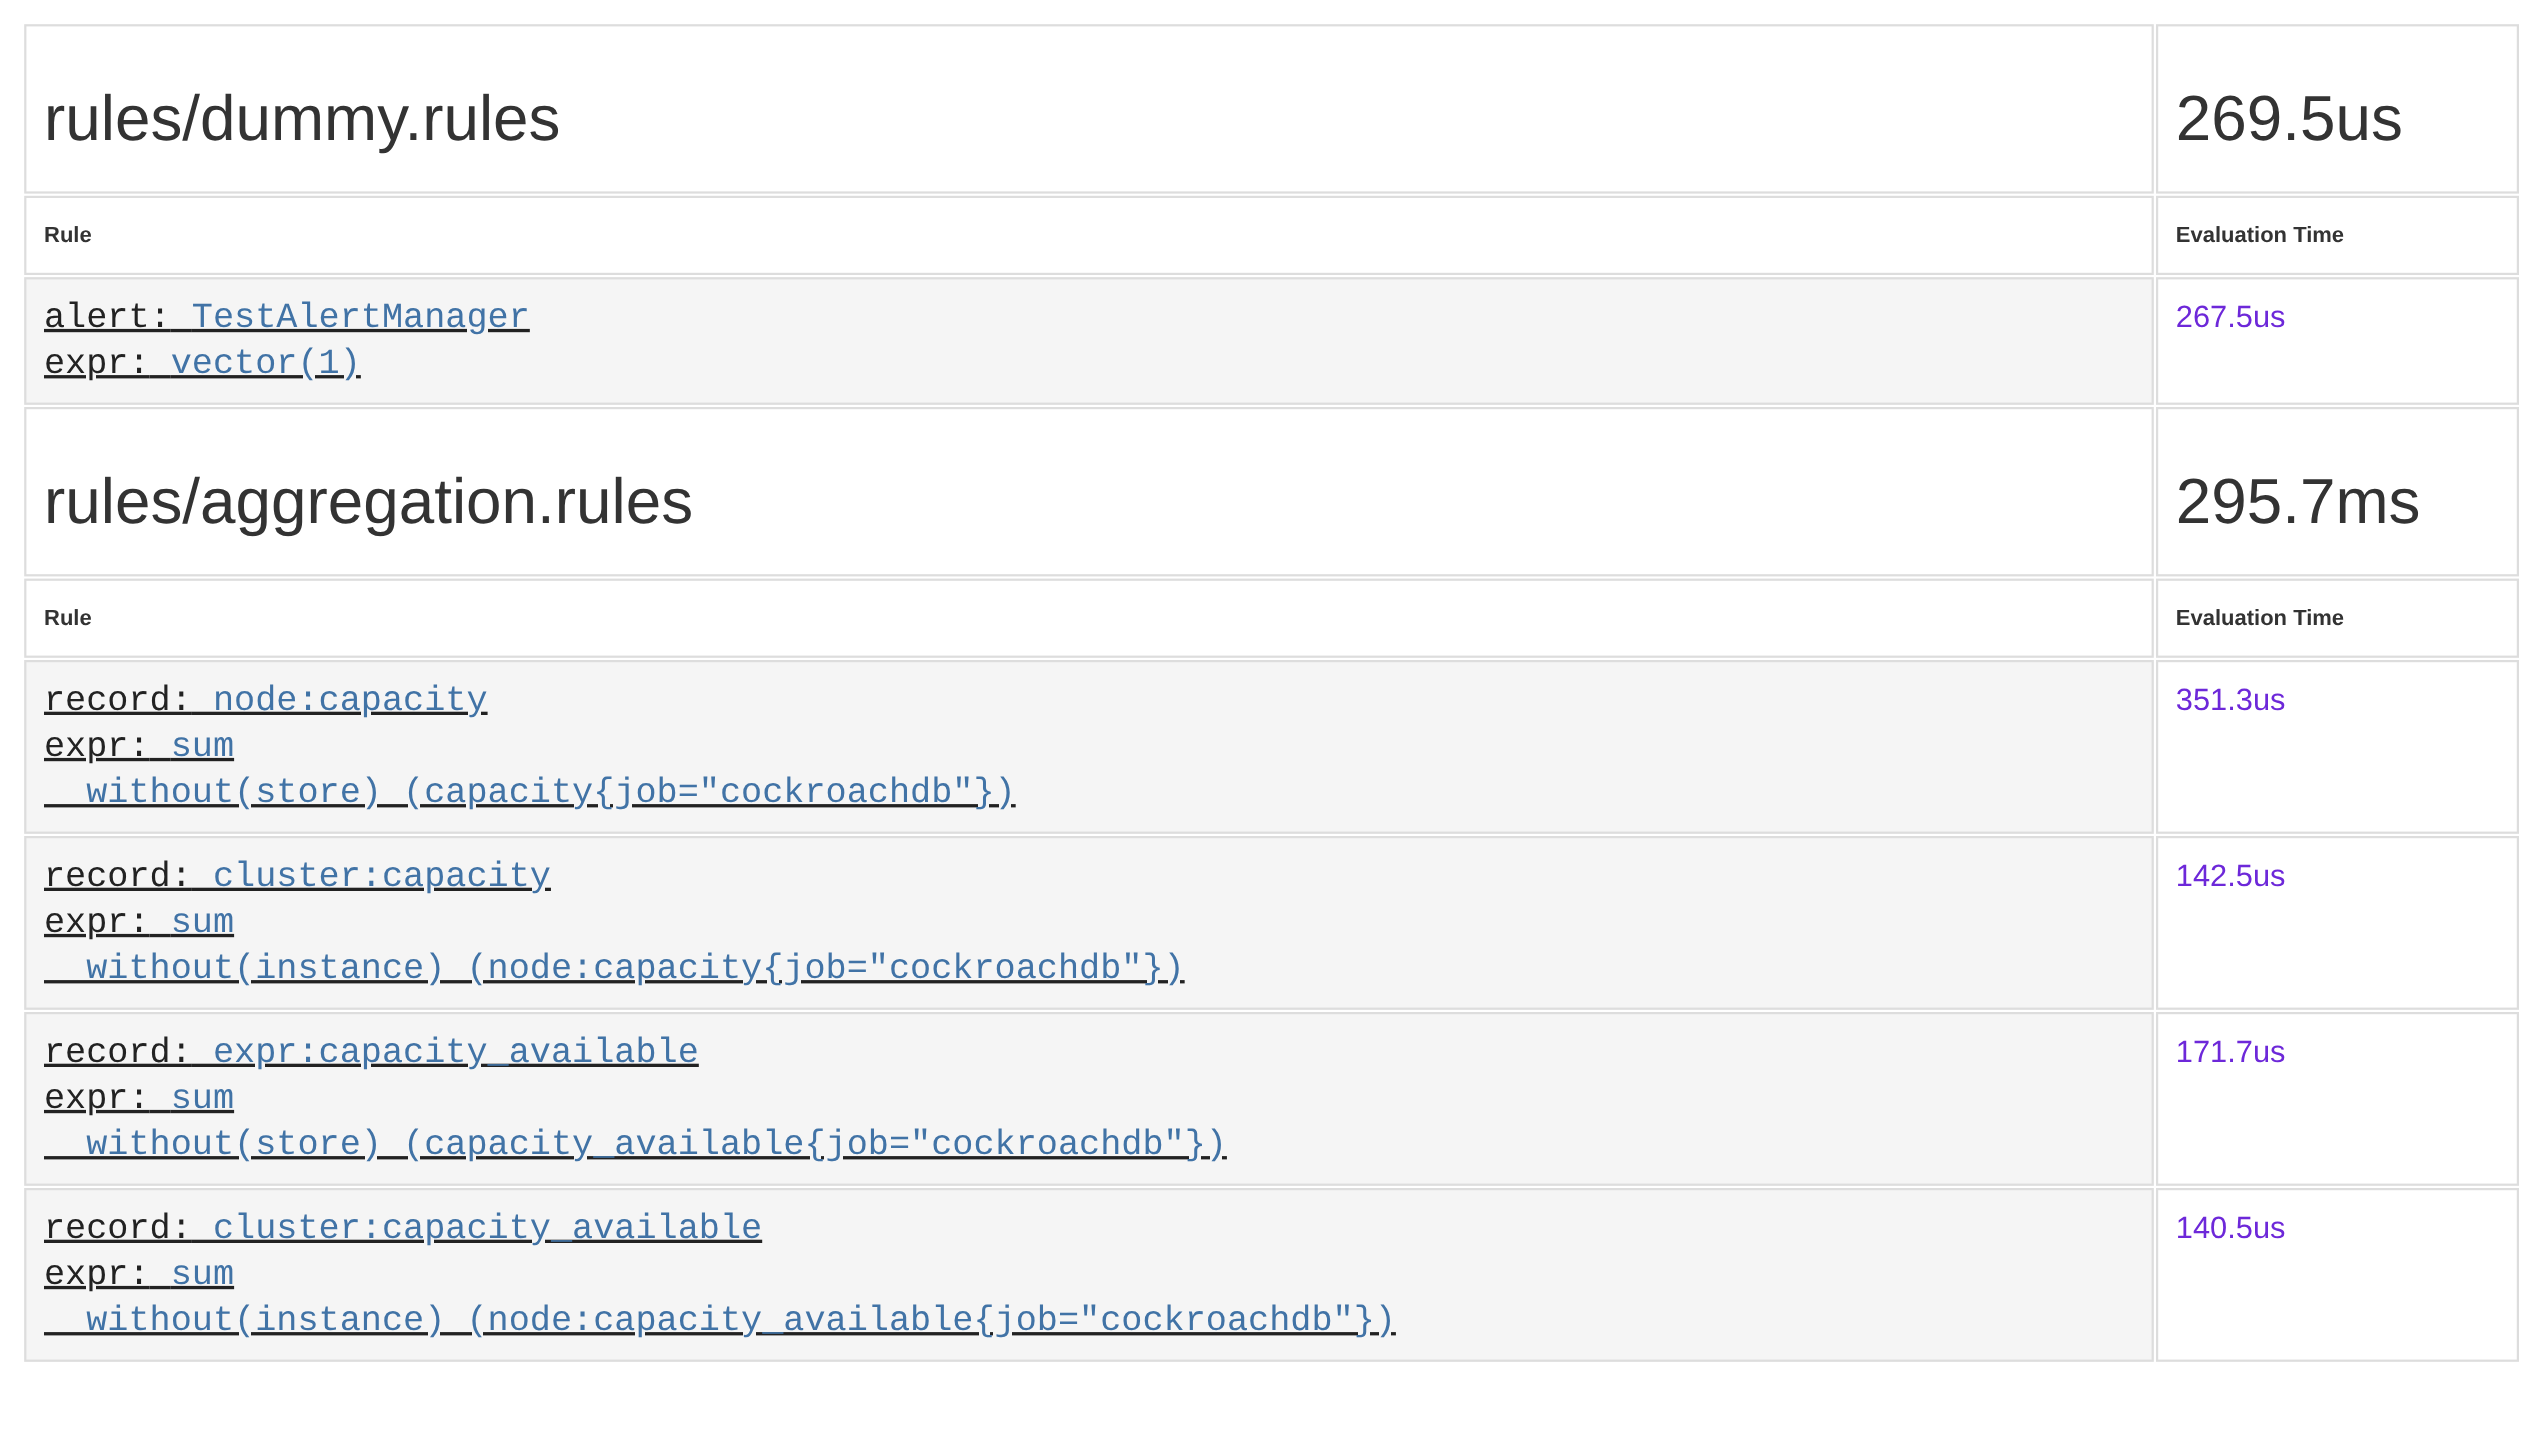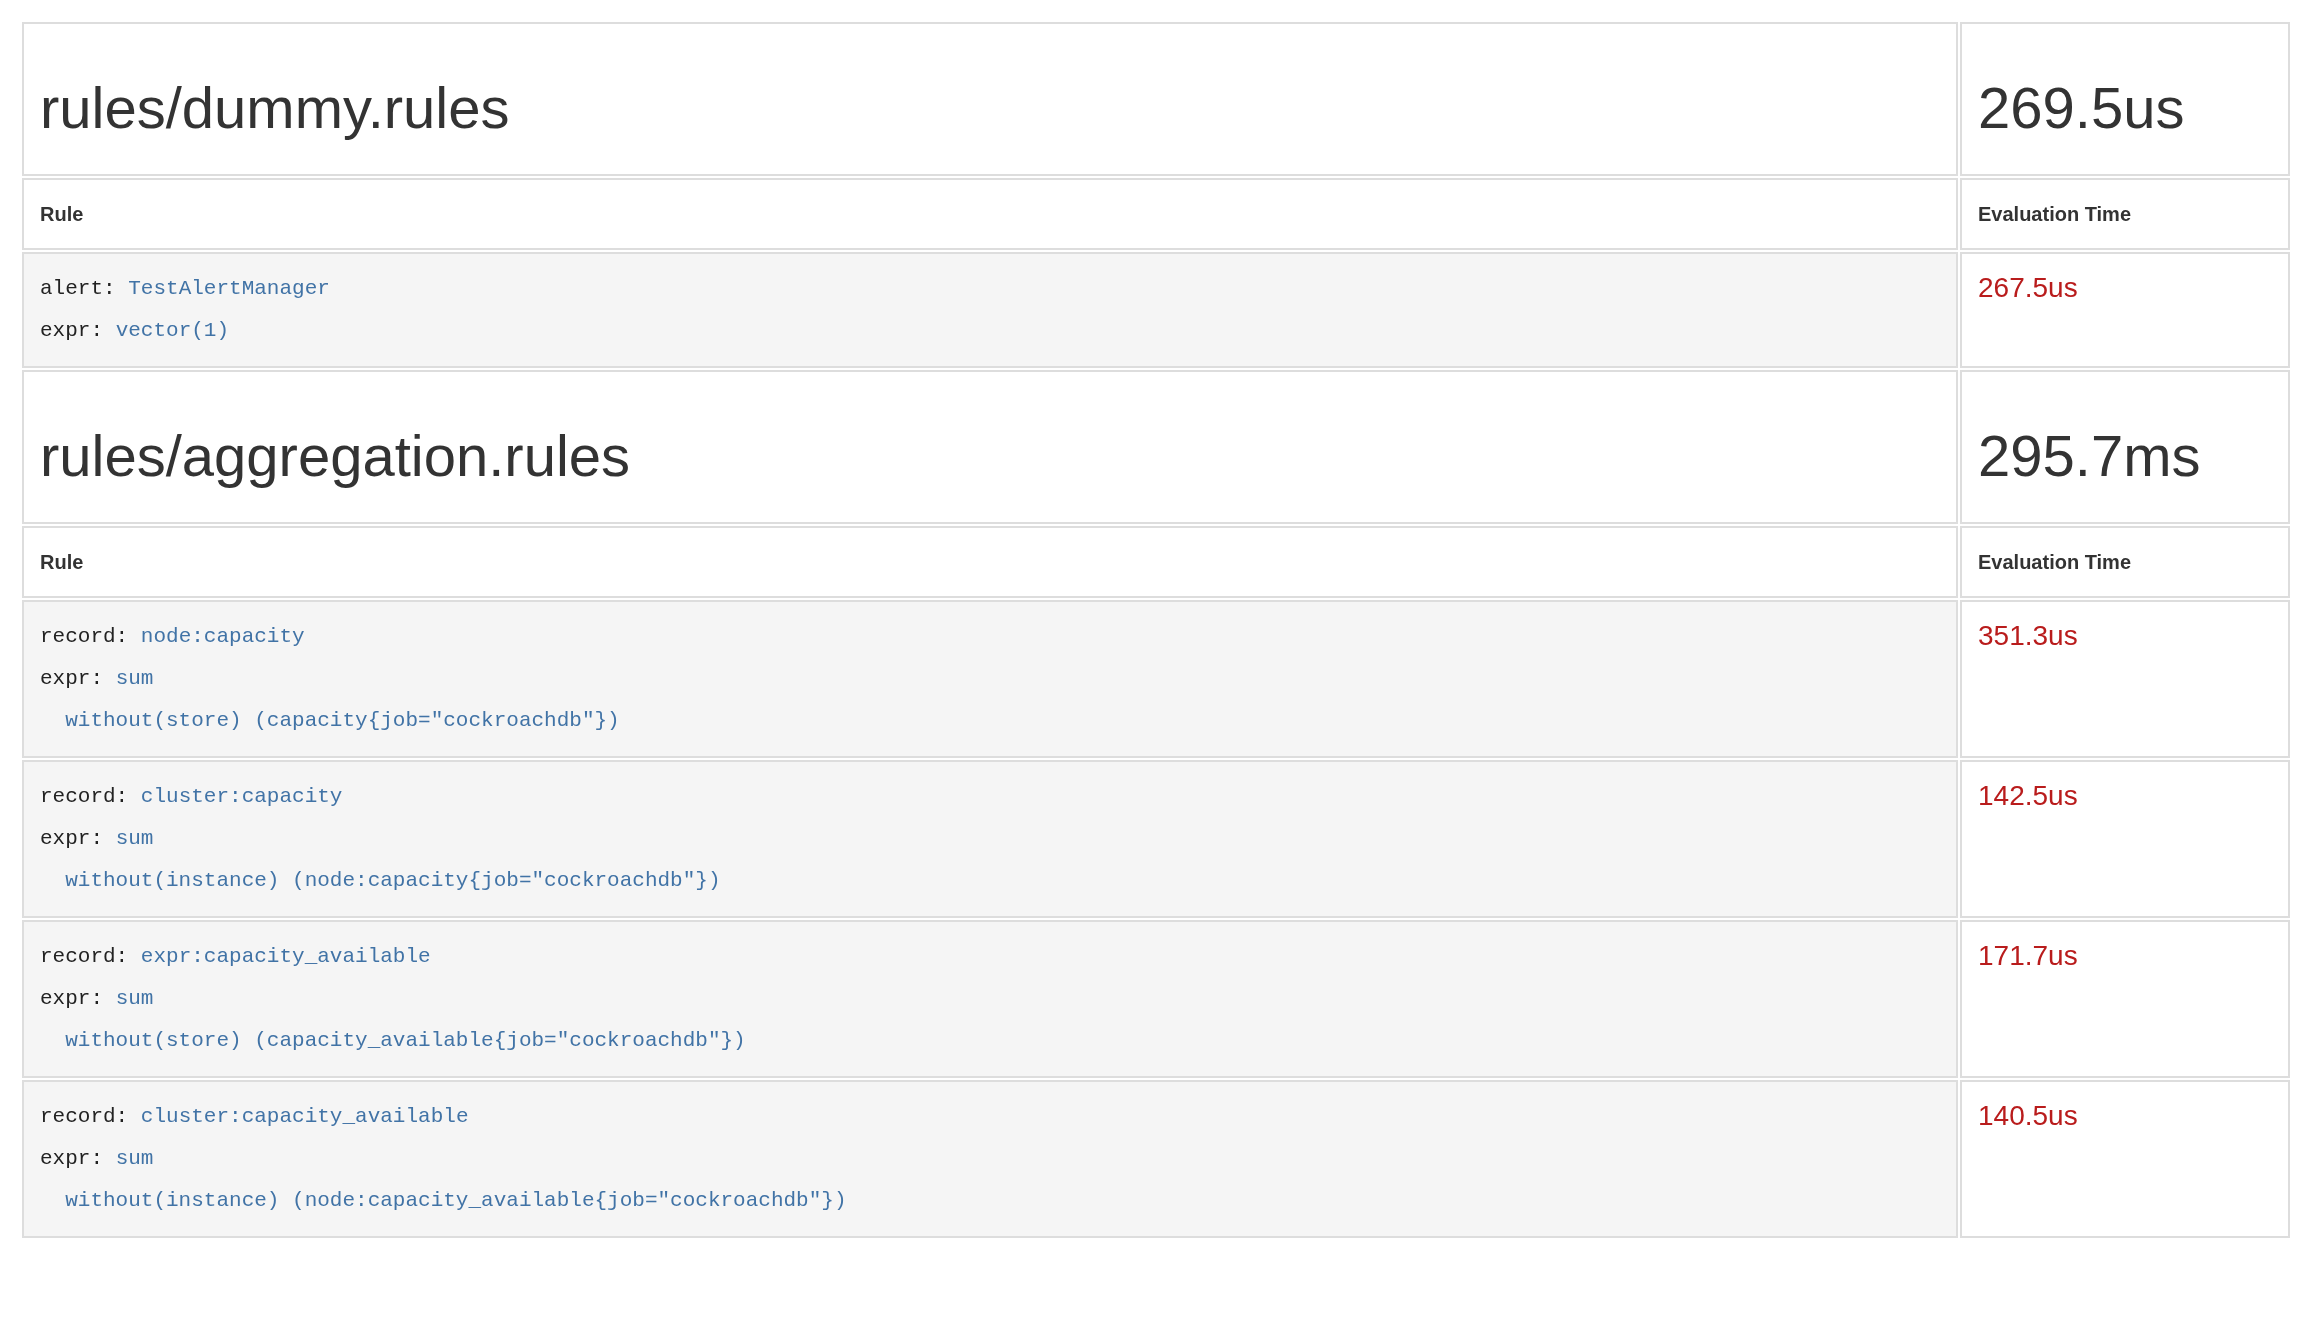--- a/index.html
+++ b/index.html
@@ -53,35 +53,36 @@
     line-height: 40px;
     font-weight: bold;
     color: #333333;
   }
   td.rule-cell {
     background: #f5f5f5;
   }
   td.rule-cell pre {
     margin: 0;
     font-family: "Liberation Mono", monospace;
-    font-size: 21px;
+    font-size: 32px;
     line-height: 42px;
     color: #222222;
     white-space: pre;
     overflow: hidden;
+    text-decoration: underline;
   }
   td.rule-cell pre a.rule-link {
     color: #4173a6;
     text-decoration: none;
     cursor: pointer;
   }
   td.eval-time-cell {
     font-size: 28px;
     line-height: 40px;
-    color: #b91c1c;
+    color: #6d28d9;
   }
 </style>
 </head>
 <body>
 
 <div class="container">
 
   <table class="rules-table">
     <colgroup>
       <col class="rule-col">

